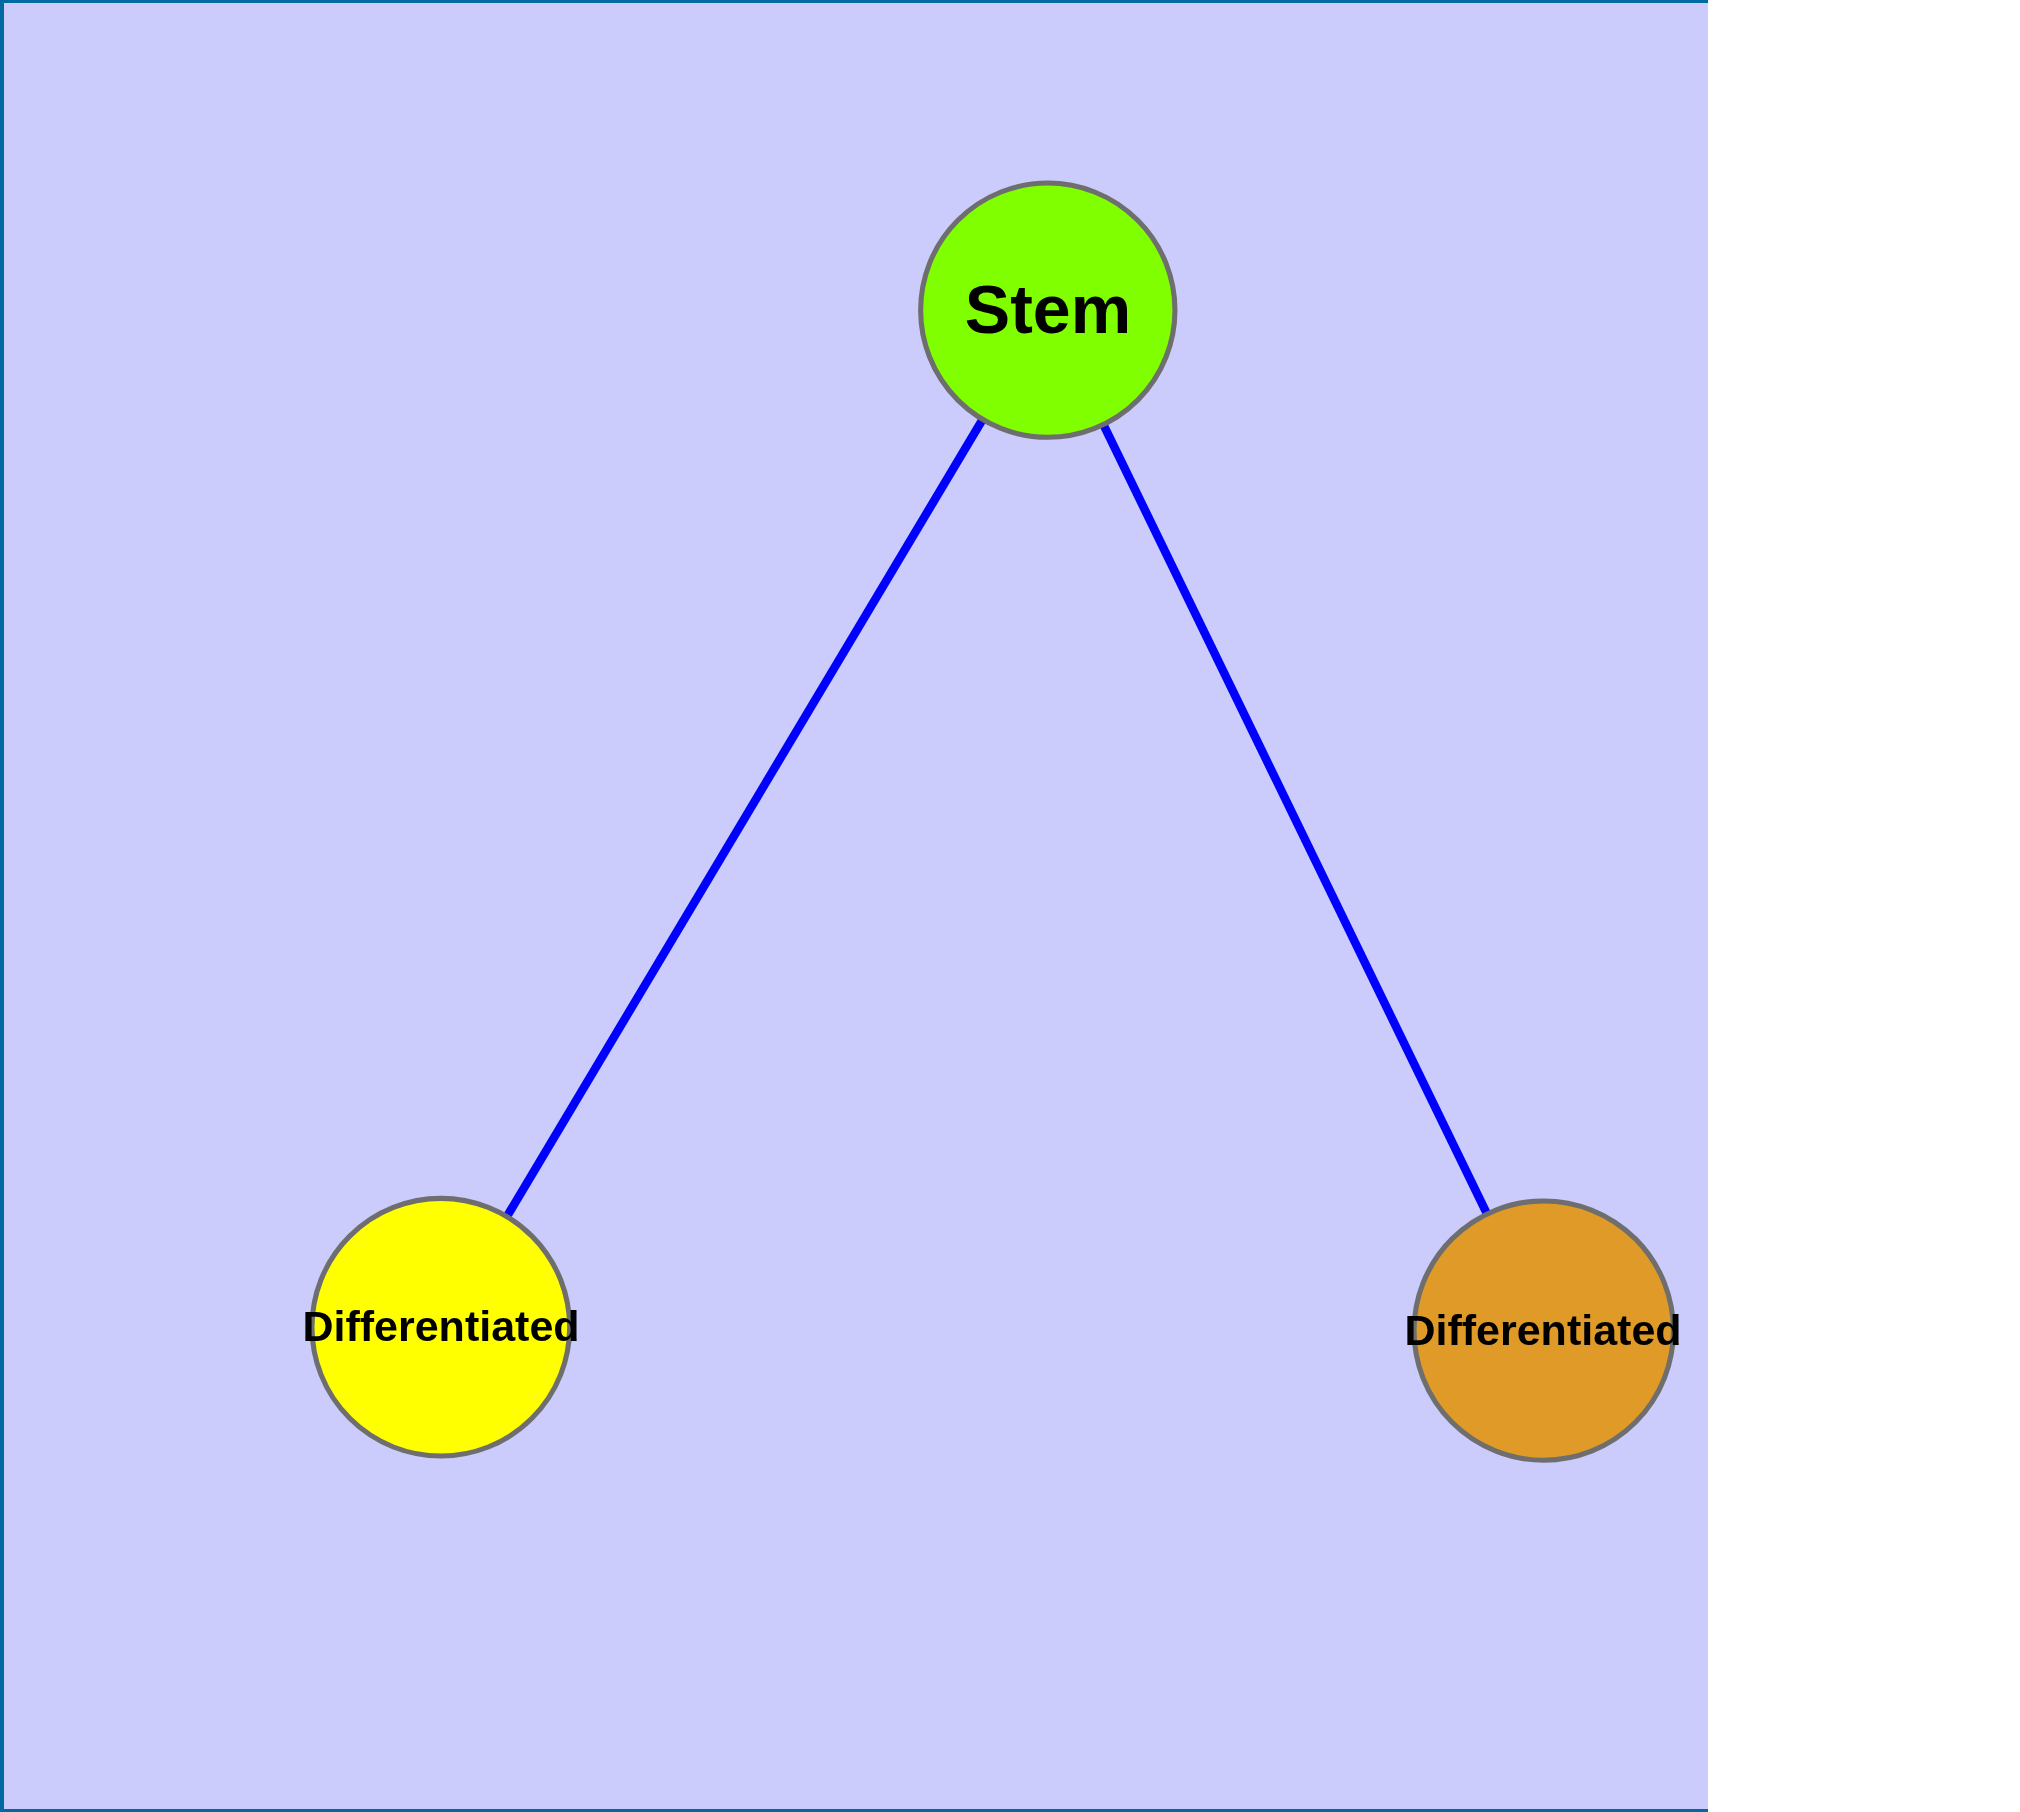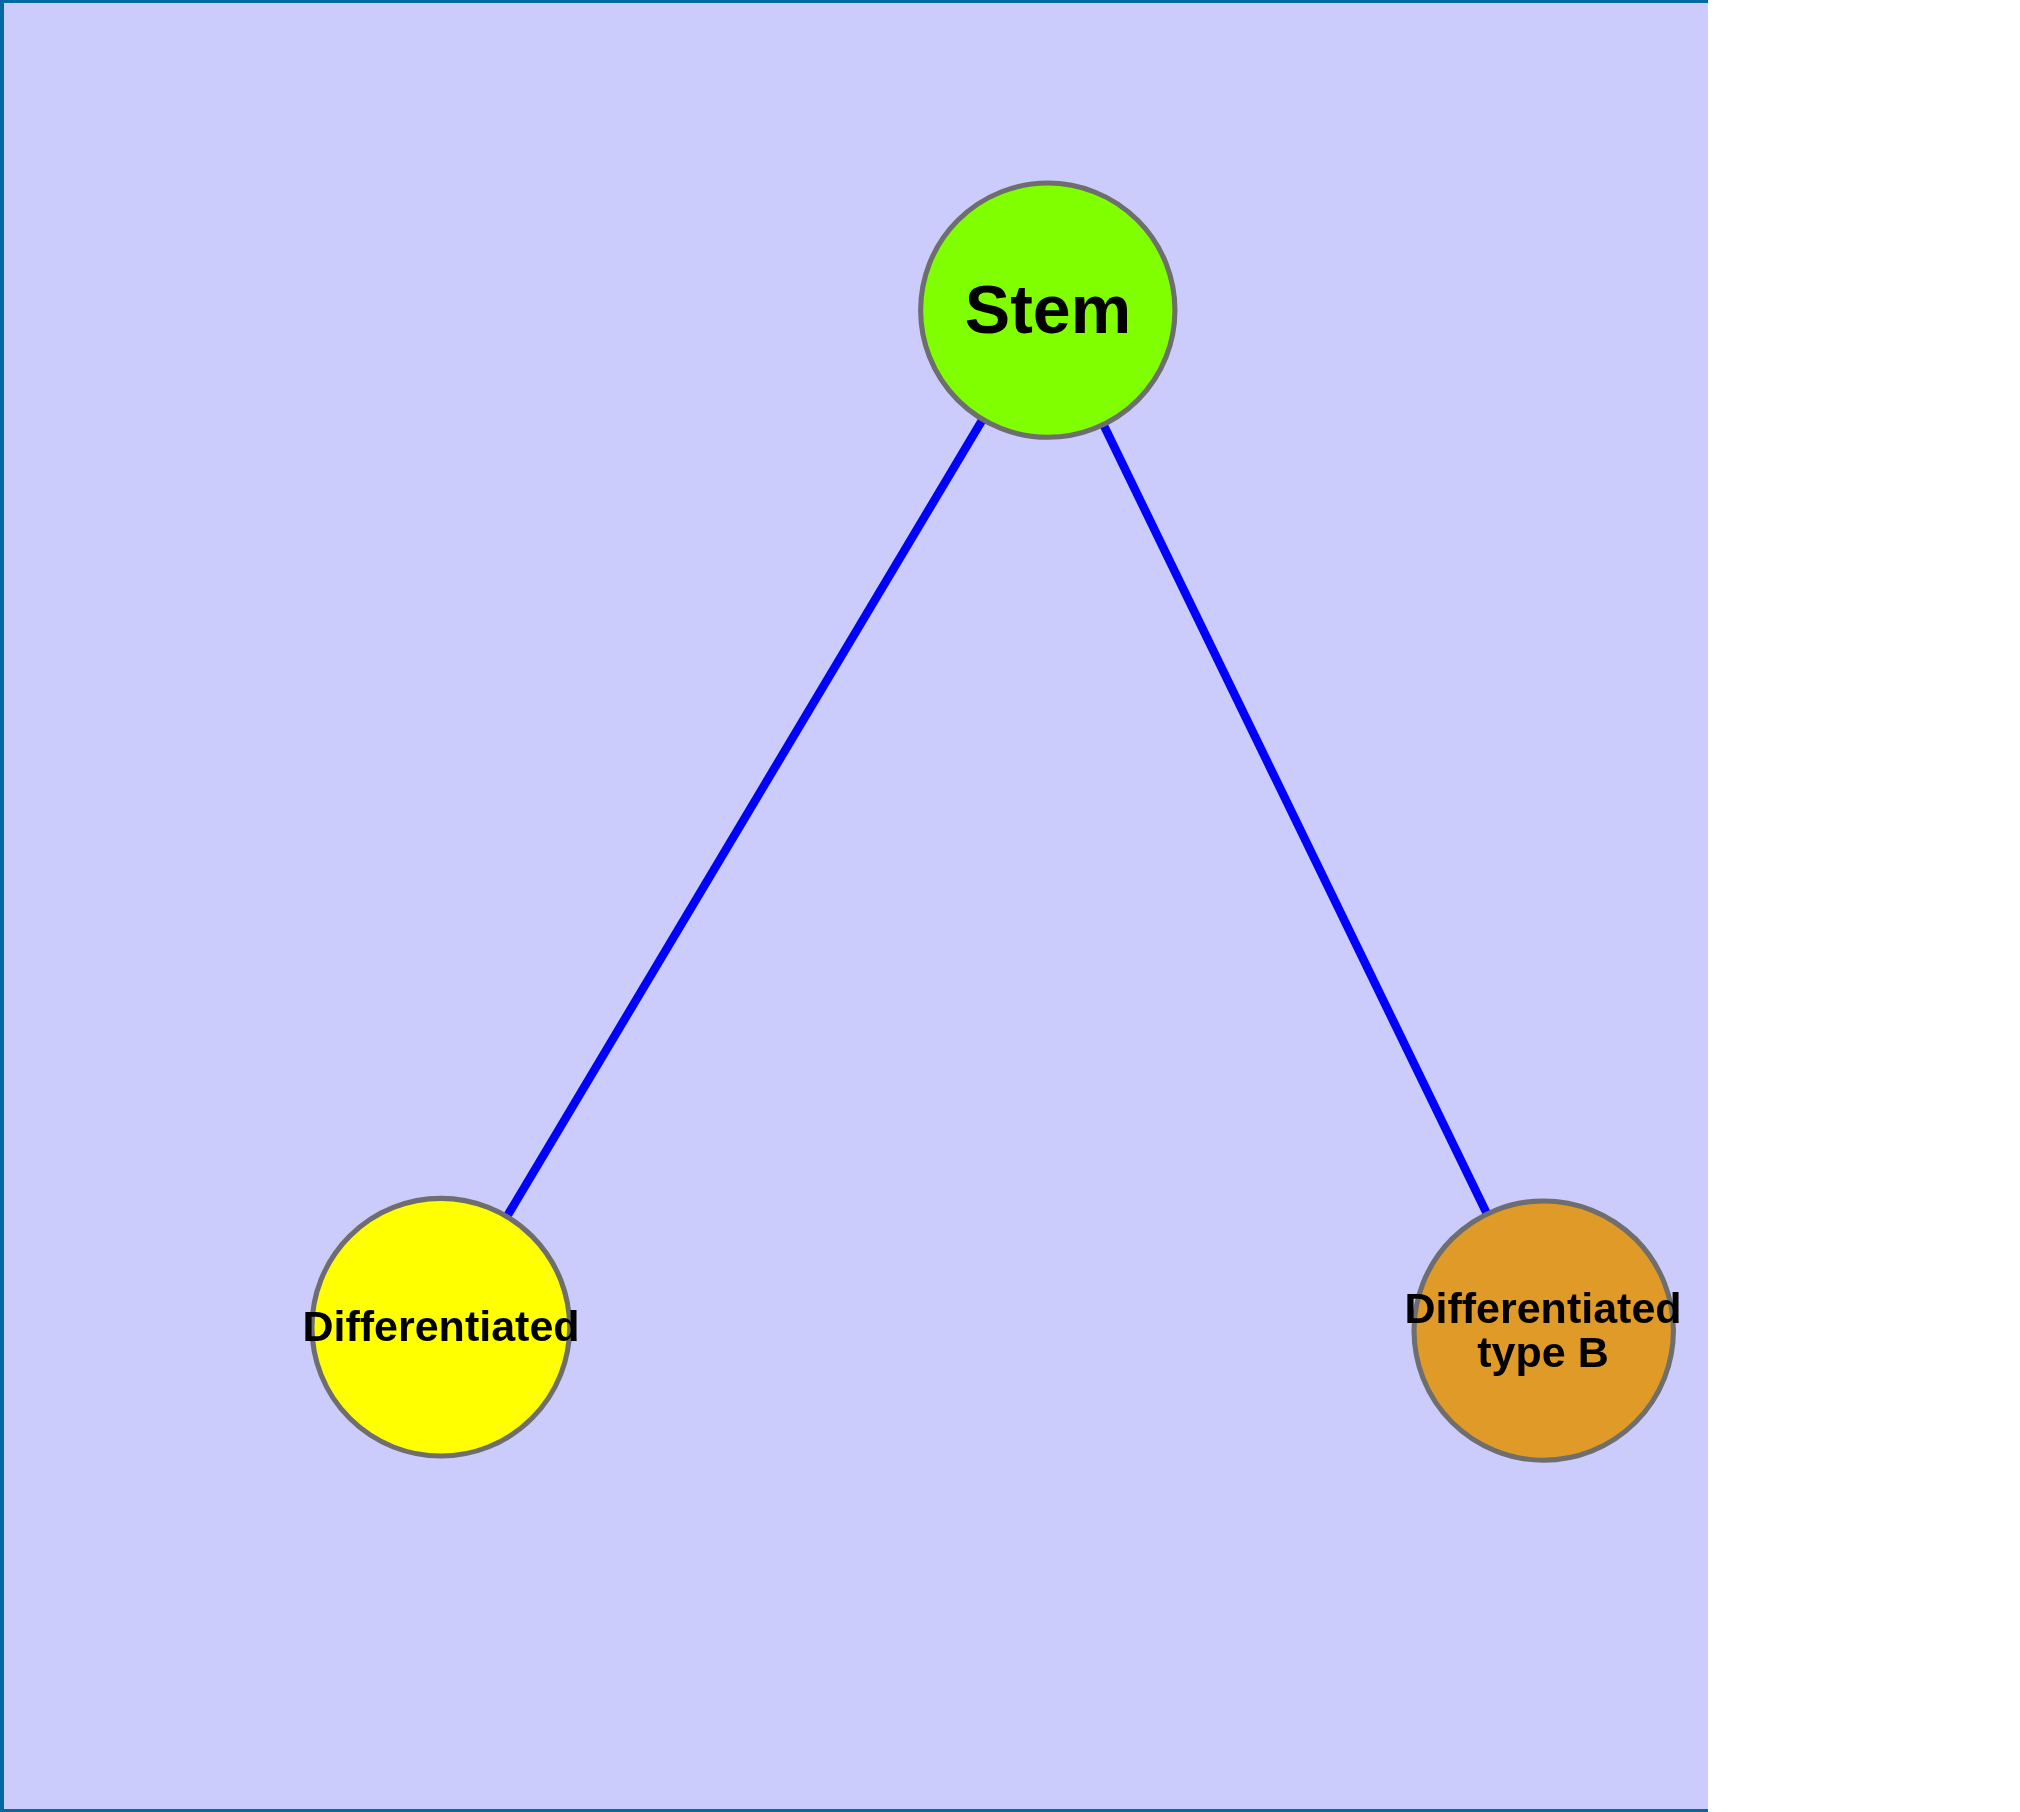--- a/index.html
+++ b/index.html
@@ -68,17 +68,16 @@
 
   <div id="labels-layer">
       <div class="node-label node-label-root" style="left: 1048px; top: 310px;">
         <div>Stem</div>
       </div>
       <div class="node-label node-label-leaf" style="left: 441px; top: 1327px;">
         <div>Differentiated</div>
       </div>
       <div class="node-label node-label-leaf" style="left: 1543px; top: 1331px;">
         <div>Differentiated</div>
-        <div>type B</div>
       </div>
     </div>
 </div>
 
 
 </body></html>

